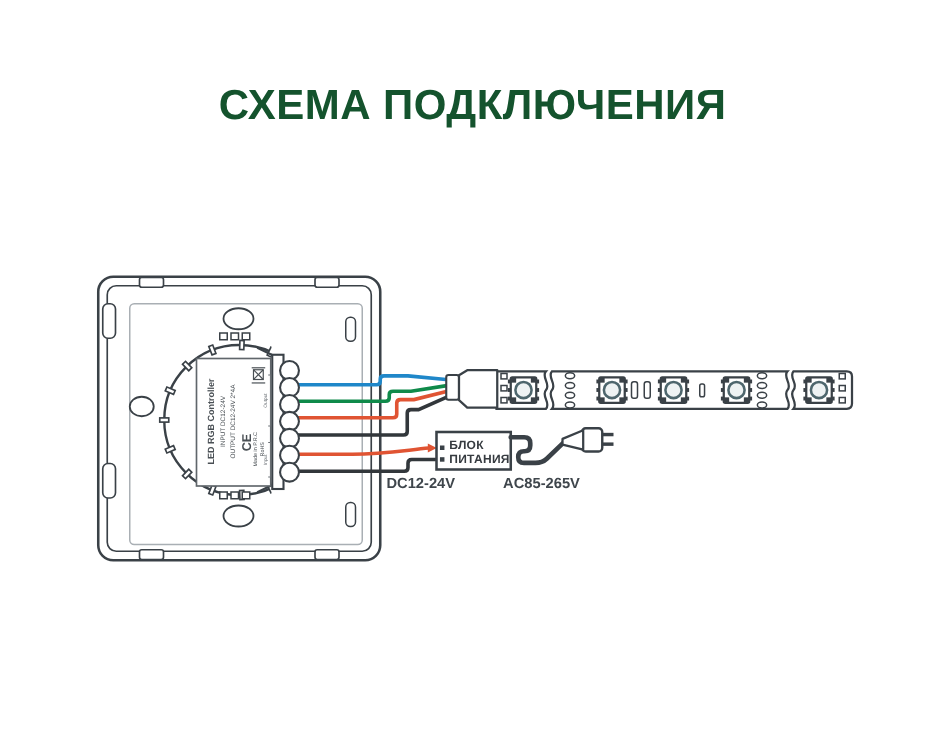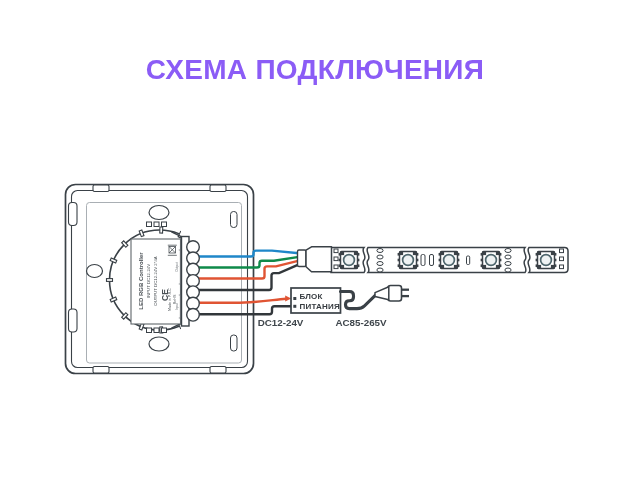--- a/index.html
+++ b/index.html
@@ -17,21 +17,21 @@
   .blocktext{font-size:8px;font-weight:bold;fill:#363b40;letter-spacing:.2px;}
   .vlabel{font-size:9.8px;font-weight:bold;fill:#3f464c;}
   .ln {stroke:#3a4147;fill:#fff;}
   .dk {fill:#3a4147;stroke:none;}
 </style>
 </head>
 <body>
 
 <div id="page">
 
-  <div id="title" style="color: #8b5cf6;">СХЕМА ПОДКЛЮЧЕНИЯ</div>
+  <div id="title" style="color: #14532d;">СХЕМА ПОДКЛЮЧЕНИЯ</div>
 
   <svg width="630" height="504" viewBox="0 0 630 504">
 
     <defs>
       <g id="led">
         <rect x="-8.5" y="-8.5" width="17" height="17" rx="1" class="ln" stroke-width="1.5"></rect>
         <rect x="-8.5" y="-8.5" width="3.6" height="3.6" class="dk"></rect>
         <rect x="4.9" y="-8.5" width="3.6" height="3.6" class="dk"></rect>
         <rect x="-8.5" y="4.9" width="3.6" height="3.6" class="dk"></rect>
         <rect x="4.9" y="4.9" width="3.6" height="3.6" class="dk"></rect>

